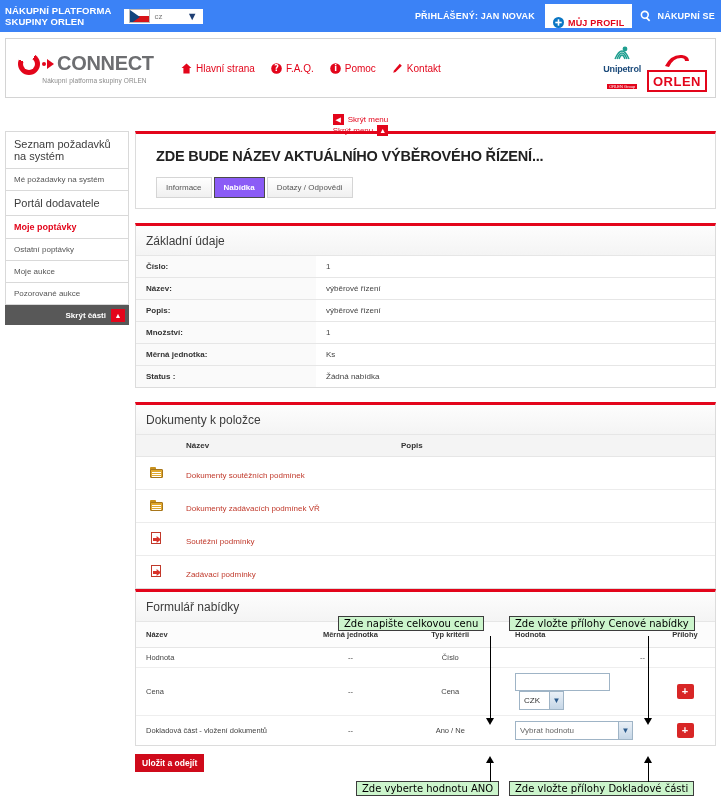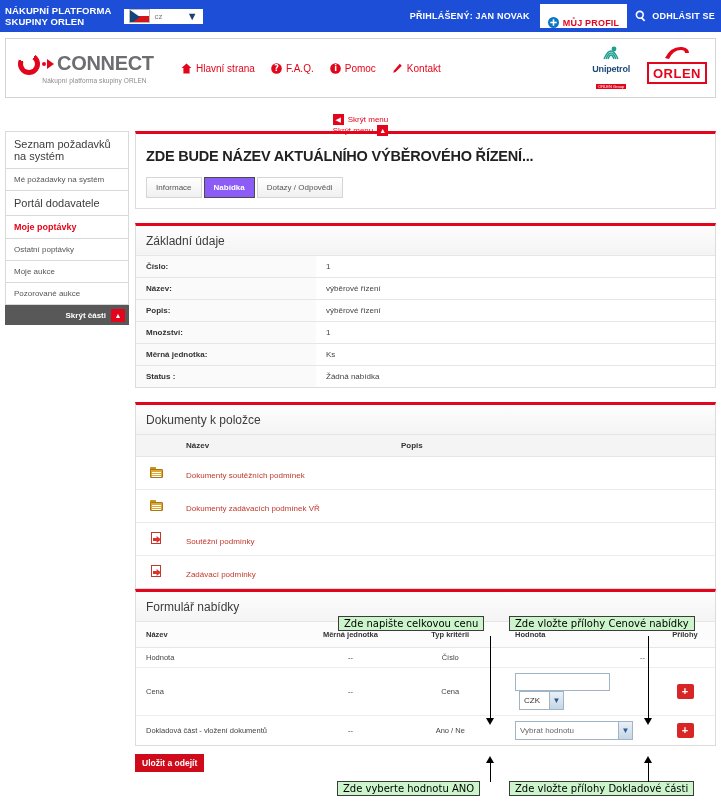--- a/index.html
+++ b/index.html
@@ -9,21 +9,21 @@
     background: #ffffff;
     font-family: "Liberation Sans", sans-serif;
     overflow: hidden;
   }
   .page { position: relative; width: 721px; height: 809px; background:#fff; }
 
   
   .topbar {
     position: relative;
     height: 32px;
-    background: #1d4ed8;
+    background: #3b82f6;
     display: flex;
     align-items: center;
   }
   .brand-title {
     color: #fff;
     font-size: 9.5px;
     font-weight: bold;
     line-height: 11px;
     padding-left: 5px;
     letter-spacing: 0.1px;
@@ -98,21 +98,21 @@
   }
   .logo-dot { width:4px;height:4px;background:#e3051b;border-radius:50%;margin:0 1px 0 2px;}
   .logo-tri { width:0;height:0;border-top:5px solid transparent;border-bottom:5px solid transparent;border-left:7px solid #e3051b;}
   .logo-word { font-size:20px;font-weight:bold;color:#6d6e71;letter-spacing:-0.3px;margin-left:3px;}
   .logo-sub { font-size:6.5px;color:#8a8a8a;text-align:center;margin-top:2px;letter-spacing:0.1px;}
 
   .hnav { display:flex; align-items:center; gap: 16px; margin-left: 10px;}
   .hnav-item { display:flex;align-items:center;color:#e3051b;font-size:10px; }
   .hnav-item .ic { margin-right:4px; display:flex; align-items:center;}
 
-  .partner-logos { margin-left:auto; display:flex; align-items:flex-start; gap:17px; padding-right:8px;}
+  .partner-logos { margin-left:auto; display:flex; align-items:flex-end; gap:6px; padding-right:8px;}
   .unipetrol { text-align:center; }
   .uni-mark { font-size:15px; color:#1f9e8f; line-height:14px; }
   .uni-name { font-size:9px; font-weight:bold; color:#1b4a7a; letter-spacing:-0.2px;}
   .uni-sub { font-size:4px; background:#e3051b; color:#fff; display:inline-block; padding:0 2px; }
   .orlen-box { border:2px solid #e3051b; padding:0 4px; }
   .orlen-word { font-size:13px; font-weight:bold; color:#e3051b; letter-spacing:0.5px;}
   .orlen-mark { font-size:14px; color:#e3051b; text-align:center; line-height:11px;}
 
   
   .hidebar {
@@ -146,21 +146,21 @@
     display:flex; align-items:center; justify-content:flex-end;
     padding:3px 4px; height:20px;
   }
   .side-foot .sq-red { margin-left:5px; width:14px; height:13px; }
 
   
   .main { flex:1; margin-left:6px; }
 
   .panel { border:1px solid #dcdcdc; border-top:3px solid #e3051b; background:#fff; }
 
-  .title-panel { padding: 14px 10px 0 10px; }
+  .title-panel { padding: 14px 10px 0 20px; }
   .page-title {
     font-size:14.5px; font-weight:bold; color:#222;
     letter-spacing:-0.2px; margin-bottom:13px;
   }
   .tabs { display:flex; gap:2px; }
   .tab {
     border:1px solid #d5d5d5; background: linear-gradient(#ffffff,#f0f0f0);
     font-size:8px; color:#555; padding:5px 9px;
   }
   .tab.active { background:#8b5cf6; color:#fff; border-color:#4a4a4a; font-weight:bold; }
@@ -291,21 +291,21 @@
         <span>MŮJ PROFIL</span>
       </span>
 
       <span class="btn-logout">
         <span class="ic">
           <svg width="12" height="12" viewBox="0 0 12 12">
               <circle cx="4.8" cy="4.8" r="3.4" fill="none" stroke="#fff" stroke-width="1.6"></circle>
               <rect x="7" y="7" width="4.6" height="1.7" fill="#fff" transform="rotate(45 7 7)"></rect>
             </svg>
         </span>
-        <span>ODHLÁSIT SE</span>
+        <span>NÁKUPNÍ SE</span>
       </span>
     </div>
   </div>
 
   <div class="header">
     <div class="logo-block">
       <div class="logo-row">
         <span class="logo-c"></span>
         <span class="logo-dot"></span>
         <span class="logo-tri"></span>
@@ -576,21 +576,21 @@
   </div>
 
   <div class="anno" style="left:338px; top:616px;">Zde napište celkovou cenu</div>
   <div class="arrow-line" style="left:490px; top:636px; height:84px;"></div>
   <div class="arrow-head down" style="left:486px; top:718px;"></div>
 
   <div class="anno" style="left:509px; top:616px;">Zde vložte přílohy Cenové nabídky</div>
   <div class="arrow-line" style="left:648px; top:636px; height:84px;"></div>
   <div class="arrow-head down" style="left:644px; top:718px;"></div>
 
-  <div class="anno" style="left:337px; top:781px;">Zde vyberte hodnotu ANO</div>
+  <div class="anno" style="left:356px; top:781px;">Zde vyberte hodnotu ANO</div>
   <div class="arrow-line" style="left:490px; top:762px; height:20px;"></div>
   <div class="arrow-head up" style="left:486px; top:756px;"></div>
 
   <div class="anno" style="left:509px; top:781px;">Zde vložte přílohy Dokladové části</div>
   <div class="arrow-line" style="left:648px; top:762px; height:20px;"></div>
   <div class="arrow-head up" style="left:644px; top:756px;"></div>
 
 </div>
 
 </body></html>

